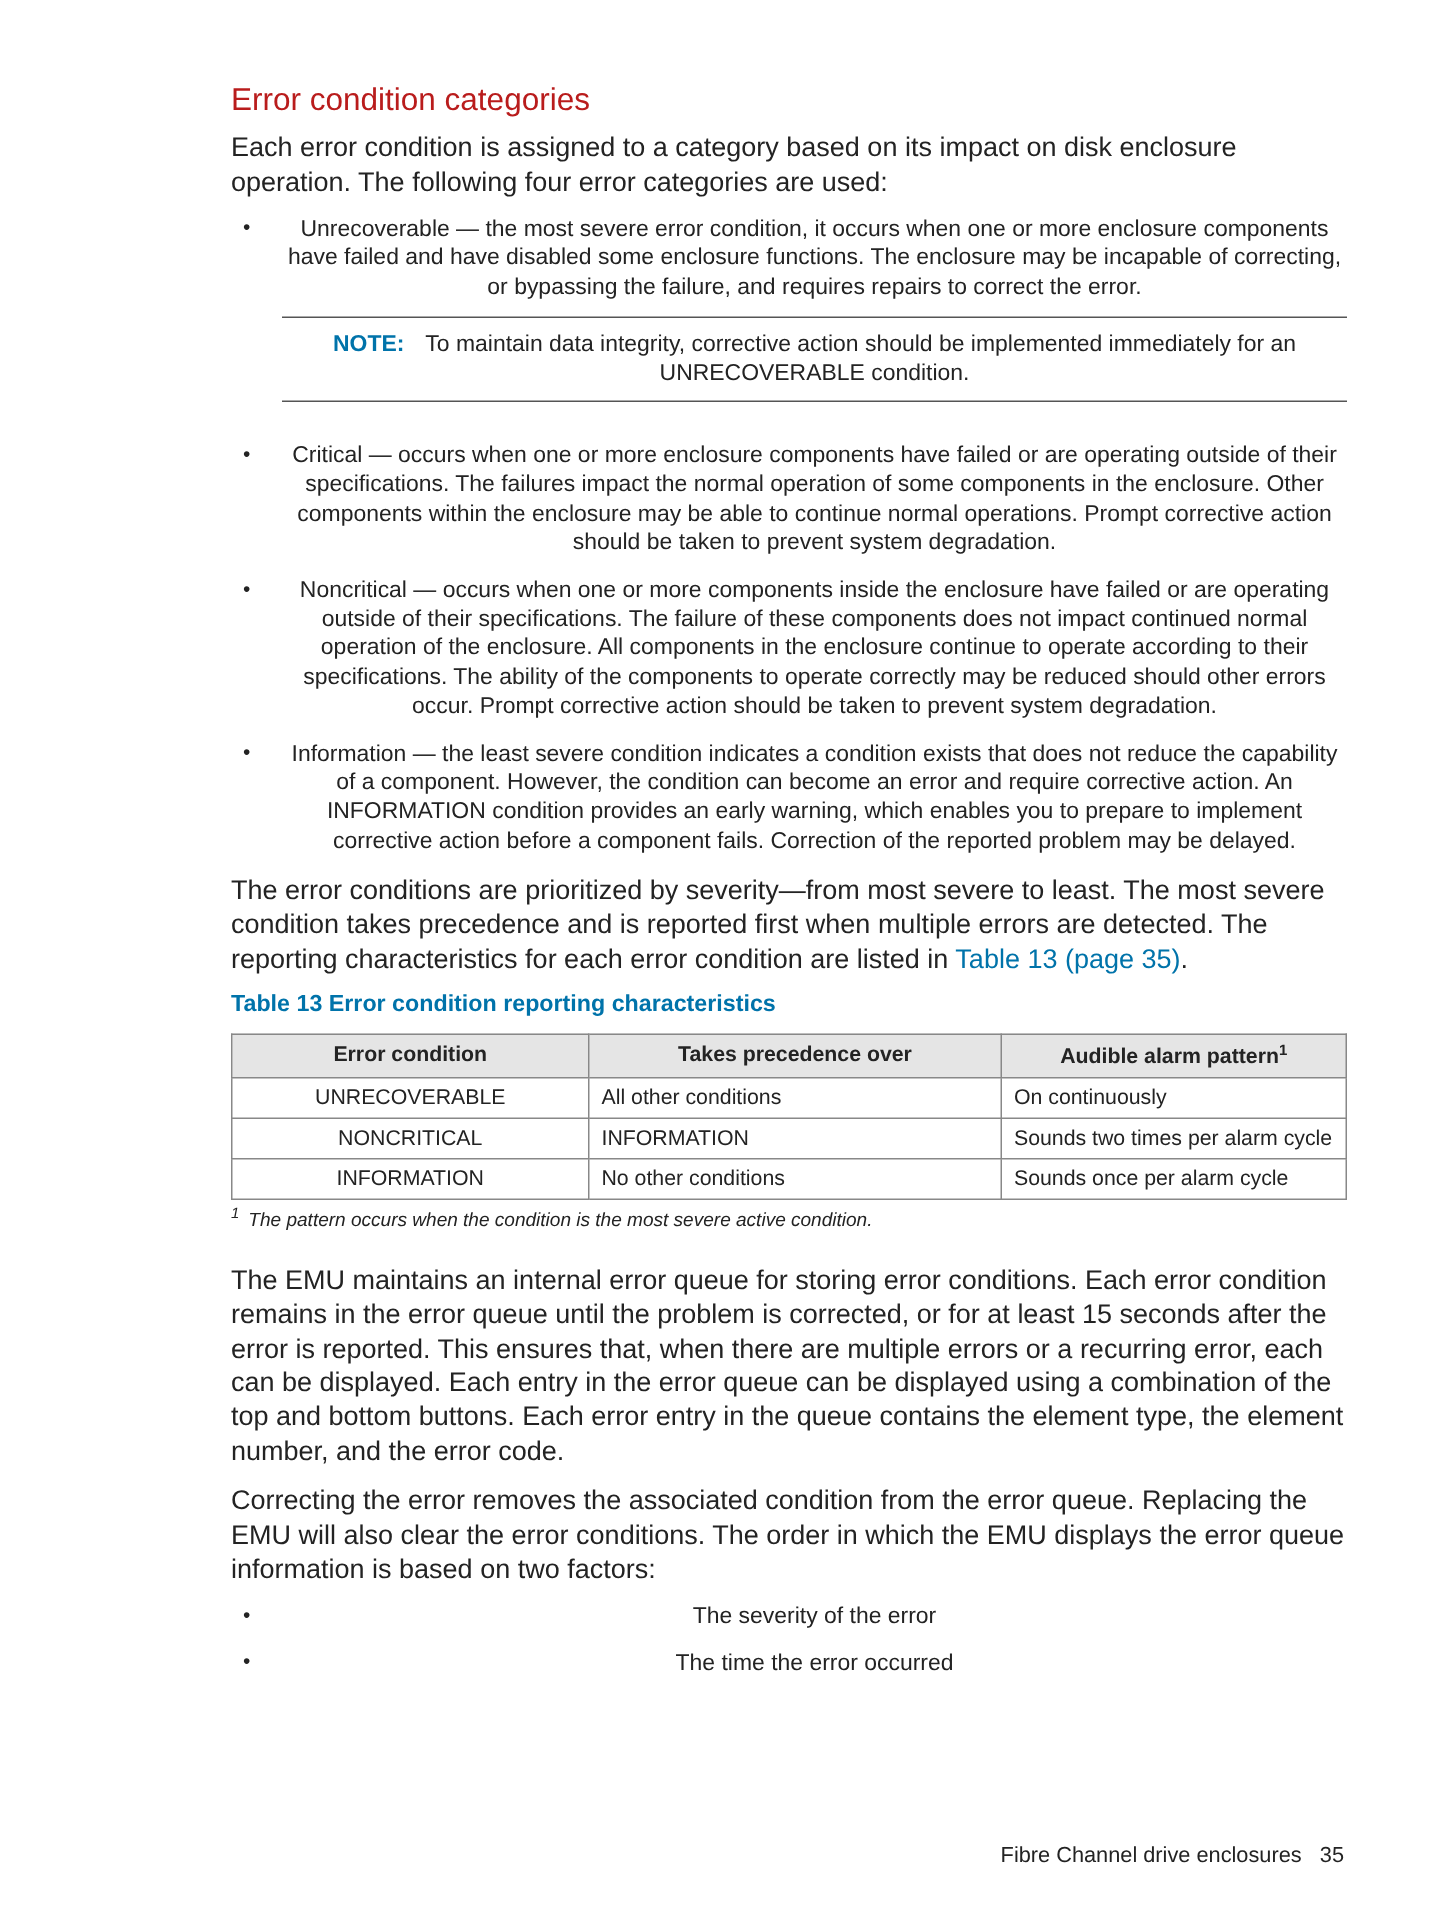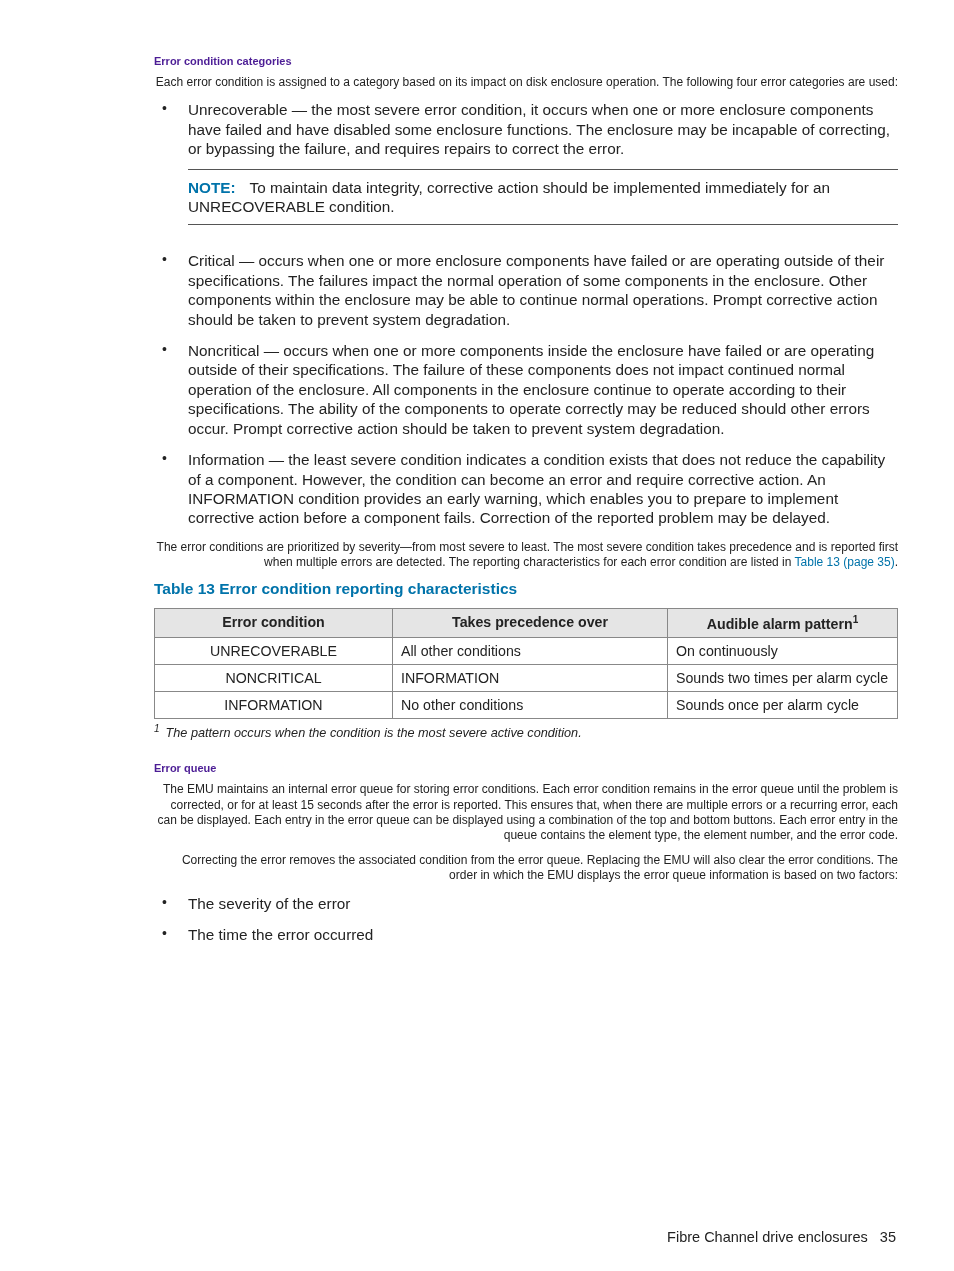--- a/index.html
+++ b/index.html
@@ -8,41 +8,42 @@
     height: 1271px;
     background: #fff;
     font-family: Arial, Helvetica, sans-serif;
     color: #232323;
     position: relative;
   }
   .page {
     padding: 55px 56px 0 154px;
   }
   .h3 {
-    color: #4c1d95;
-    font-size: 11px;
-    font-weight: 700;
+    color: #b91c1c;
+    font-size: 21px;
+    font-weight: 400;
     margin-bottom: 8px;
   }
   .para {
-    font-size: 12px;
+    font-size: 18px;
     line-height: 1.27;
     margin-bottom: 10px;
-    text-align: right;
+    text-align: left;
   }
   ul.bullets {
     list-style: none;
     margin: 4px 0 8px 0;
   }
   ul.bullets > li {
     position: relative;
     padding-left: 34px;
     font-size: 15.3px;
     line-height: 1.27;
     margin-bottom: 12px;
+    text-align: center;
   }
   ul.bullets > li::before {
     content: "•";
     position: absolute;
     left: 8px;
     top: 0;
     font-size: 14px;
     color: #232323;
   }
   .note-box {
@@ -149,21 +150,20 @@
         <td class="c2">No other conditions</td>
         <td class="c3">Sounds once per alarm cycle</td>
       </tr>
     </tbody>
   </table>
 
   <div class="footnote">
     <sup>1</sup><span>The pattern occurs when the condition is the most severe active condition.</span>
   </div>
 
-  <div class="h3">Error queue</div>
 
   <p class="para">The EMU maintains an internal error queue for storing error conditions. Each error condition remains in the error queue until the problem is corrected, or for at least 15 seconds after the error is reported. This ensures that, when there are multiple errors or a recurring error, each can be displayed. Each entry in the error queue can be displayed using a combination of the top and bottom buttons. Each error entry in the queue contains the element type, the element number, and the error code.</p>
 
   <p class="para">Correcting the error removes the associated condition from the error queue. Replacing the EMU will also clear the error conditions. The order in which the EMU displays the error queue information is based on two factors:</p>
 
   <ul class="bullets">
     <li>The severity of the error</li>
     <li>The time the error occurred</li>
   </ul>
 

